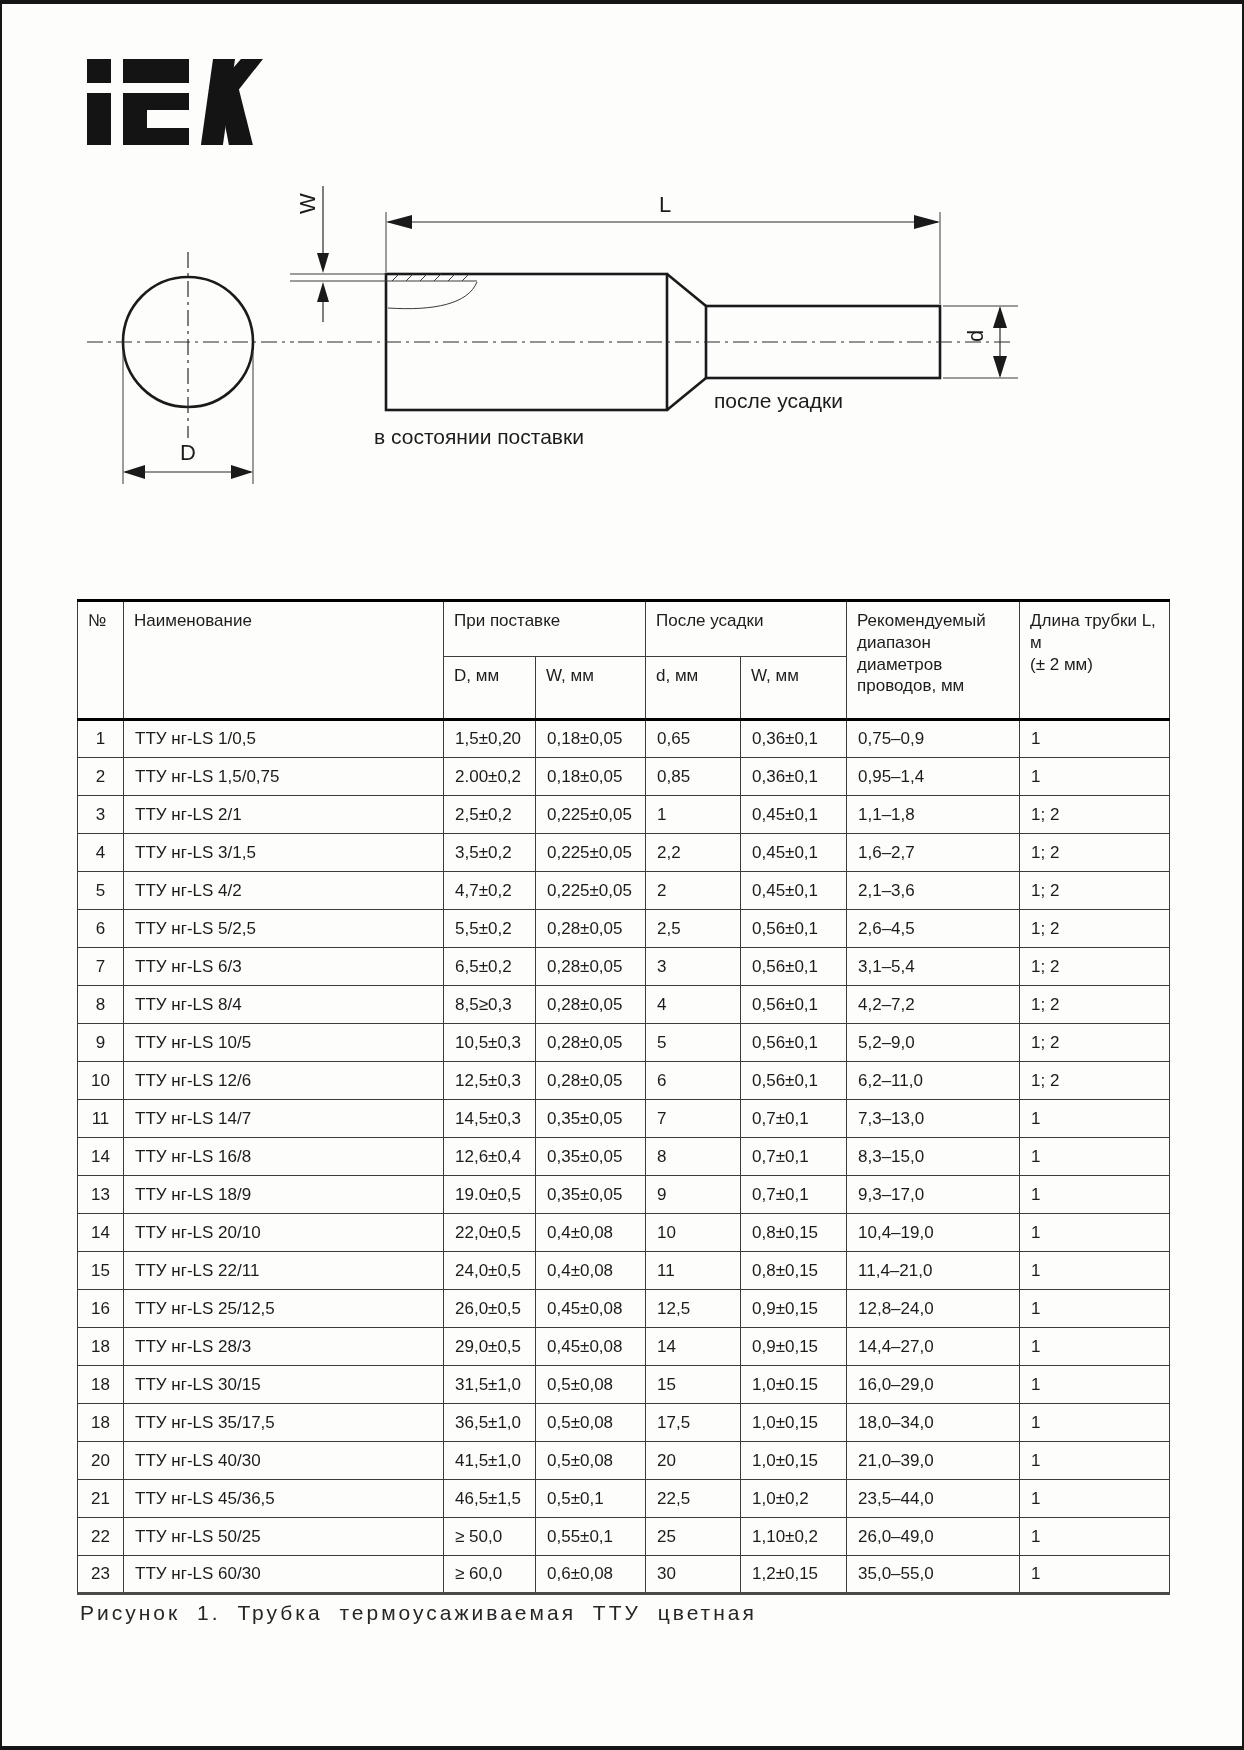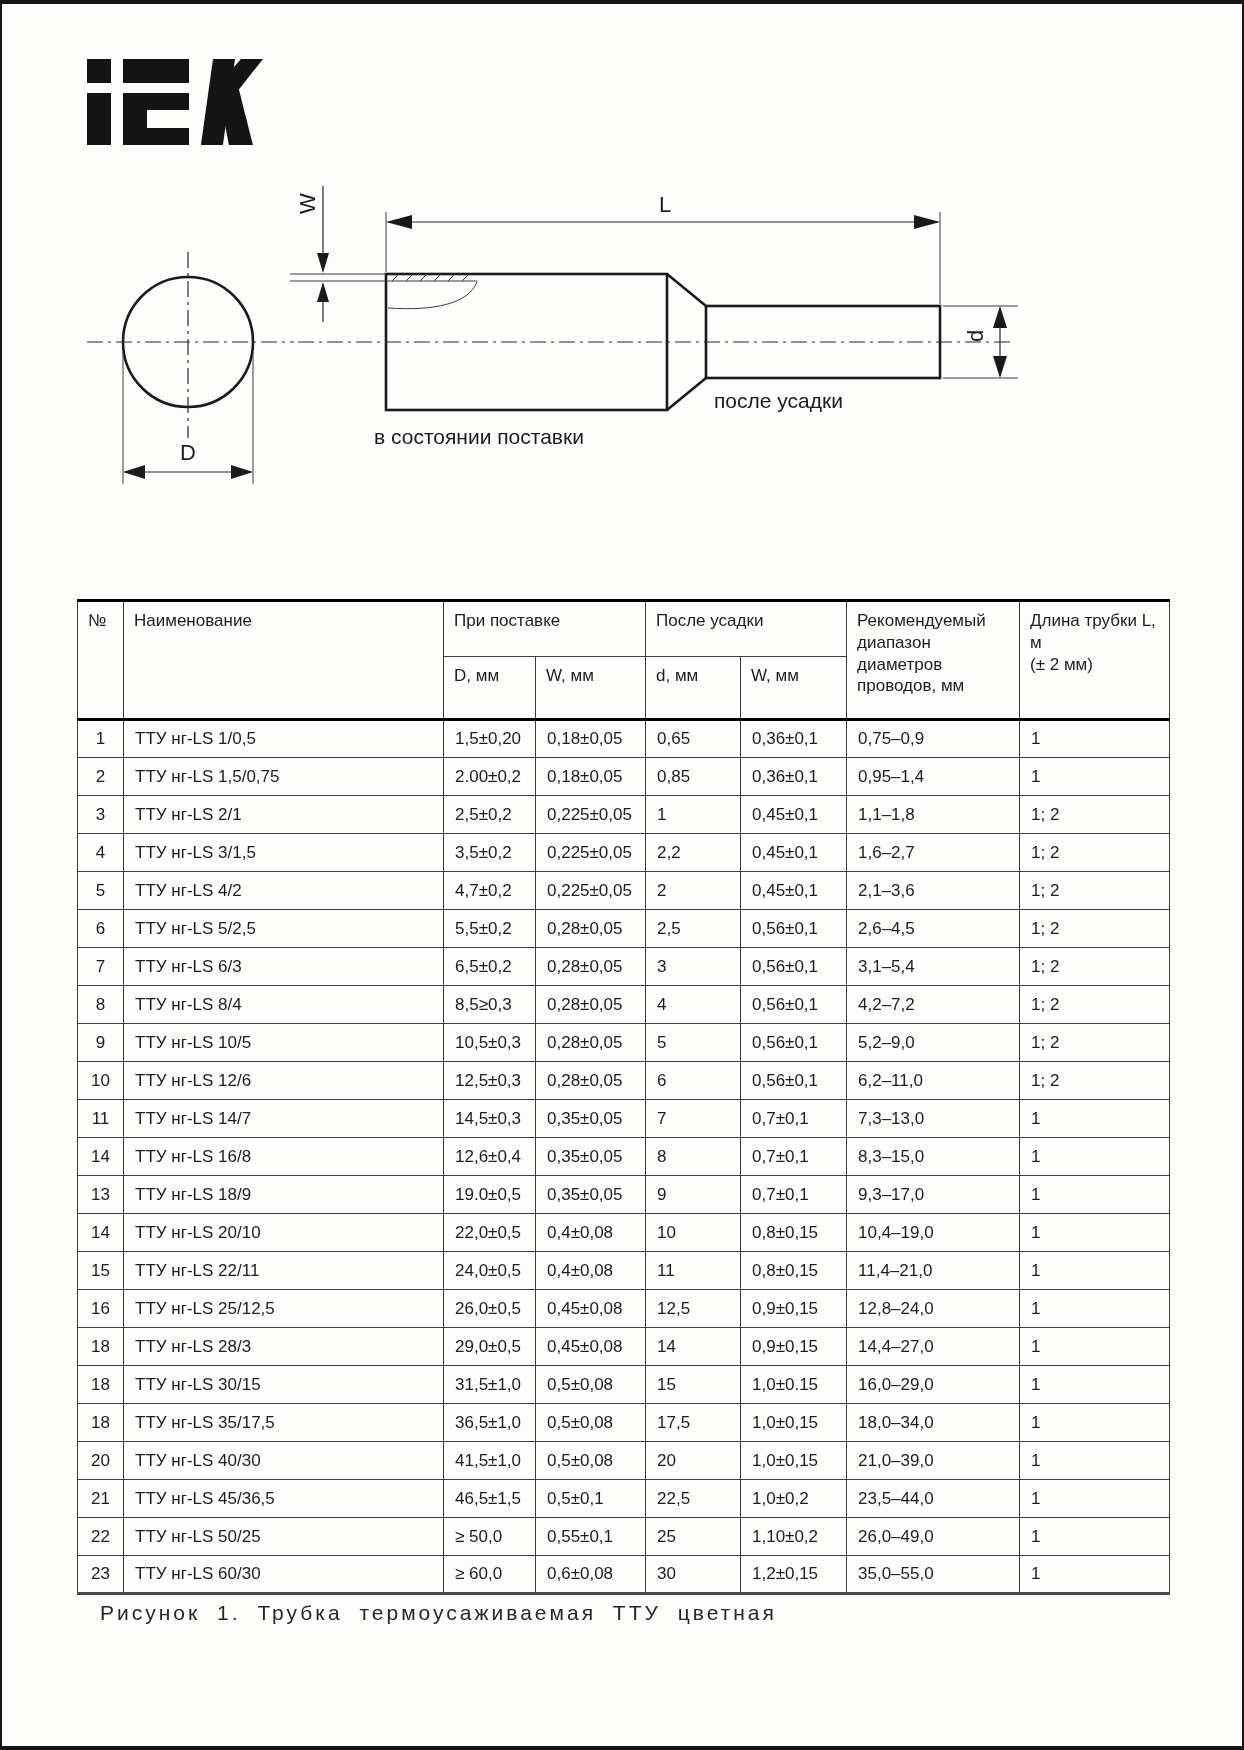--- a/index.html
+++ b/index.html
@@ -40,21 +40,20 @@
   .spec-table thead th { vertical-align:top; padding:8px 4px 0 10px; white-space:pre-line; line-height:1.28; }
   .spec-table thead tr.group-row th { height:56px; }
   .spec-table thead tr.sub-row th { height:63px; }
   .spec-table tbody td { height:38px; padding:0 4px 0 11px; vertical-align:middle; }
   .spec-table tbody td.c0 { text-align:center; padding:0; }
   
   .figure-caption {
     position:absolute; left:78px; top:1597px;
     font-size:21px; letter-spacing:3px; word-spacing:8px; color:#262626;
     white-space:nowrap;
-    margin-left:20px;
   }
 </style>
 </head>
 <body>
 
 <svg class="logo" viewBox="0 0 178 86" aria-hidden="true">
   <g>
 
     <rect class="blk" x="0" y="0" width="24" height="24"></rect>
     <rect class="blk" x="0" y="34" width="24" height="52"></rect>

